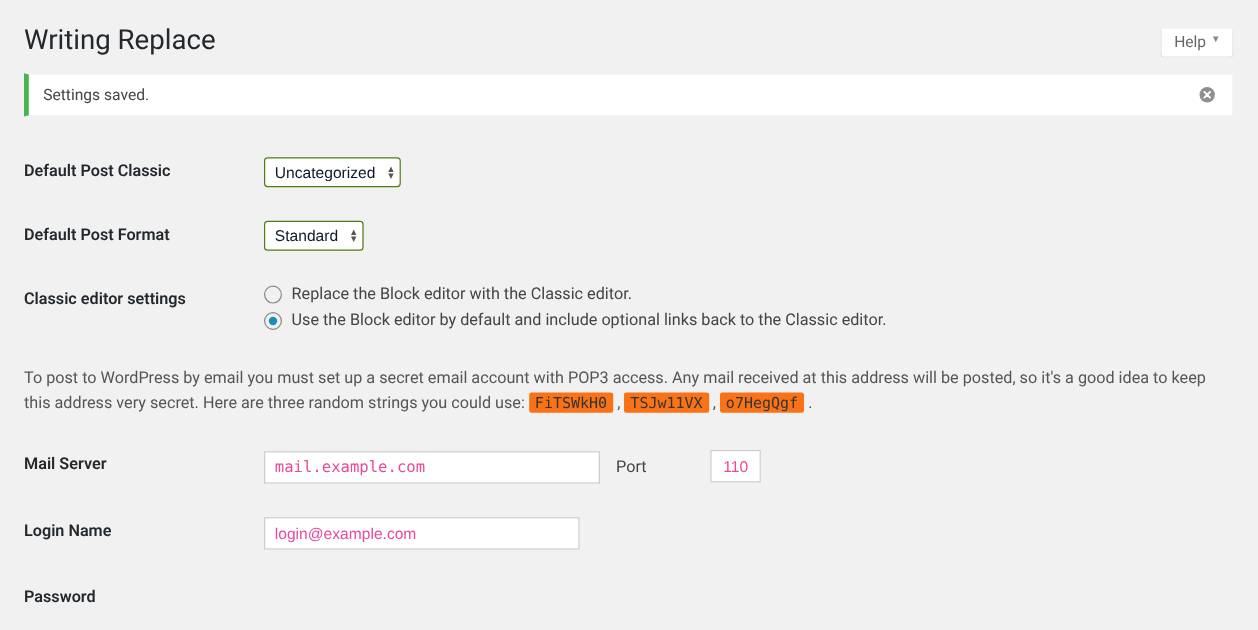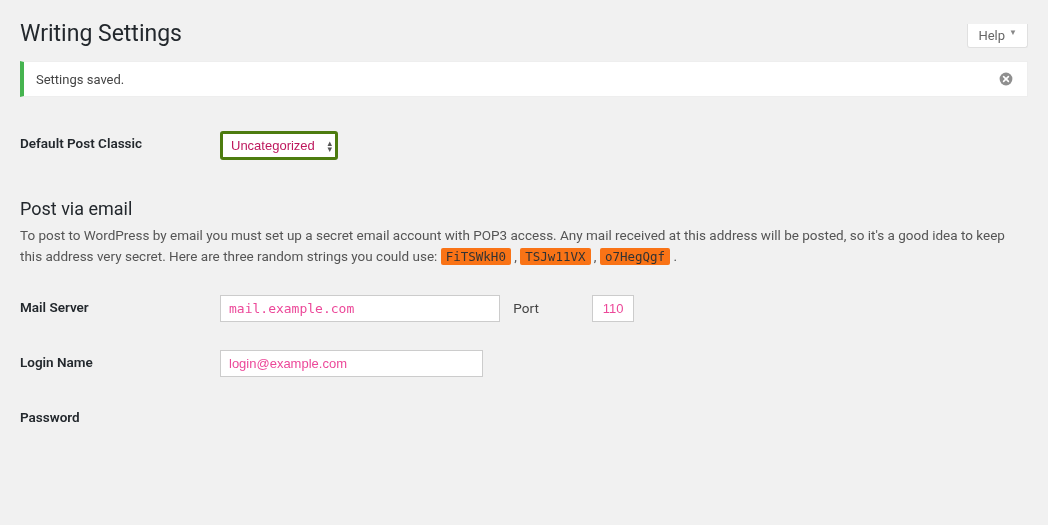--- a/index.html
+++ b/index.html
@@ -75,26 +75,26 @@
     padding: 18px 10px 18px 0;
   }
   table.form-table td {
     padding: 14px 10px 14px 0;
     vertical-align: middle;
     font-size: 13.5px;
   }
   select.styled {
     appearance: none;
     -webkit-appearance: none;
-    border: 3px solid #4d7c0f;
+    border: 1px solid #4d7c0f;
     border-radius: 3px;
     background: #fff;
     padding: 4px 20px 4px 8px;
     font-size: 13px;
-    color:#be185d;
+    color:#0f172a;
     position: relative;
   }
   .select-wrap {
     position: relative;
     display: inline-block;
   }
   .select-wrap .arrows {
     position:absolute;
     right:6px;
     top:50%;
@@ -160,21 +160,21 @@
 </head>
 <body>
 
 <div class="wrap">
 
   <div class="help-tab">
     <span>Help</span>
     <span class="tri">▼</span>
   </div>
 
-  <h1 class="page-title">Writing Settings</h1>
+  <h1 class="page-title">Writing Replace</h1>
 
   <div class="notice">
     <span class="msg">Settings saved.</span>
     <span class="dismiss">
       <svg viewBox="0 0 20 20">
         <circle cx="10" cy="10" r="8" fill="#8f8f8f"></circle>
         <path d="M7 7 L13 13 M13 7 L7 13" stroke="#fff" stroke-width="2" stroke-linecap="round"></path>
       </svg>
     </span>
   </div>
@@ -188,24 +188,50 @@
           <select class="styled">
             <option>Uncategorized</option>
           </select>
           <span class="arrows">
                 <span>▴</span>
                 <span>▾</span>
               </span>
         </span>
       </td>
     </tr>
+    <tr>
+      <th>Default Post Format</th>
+      <td>
+        <span class="select-wrap">
+          <select class="styled">
+            <option>Standard</option>
+          </select>
+          <span class="arrows">
+                <span>▴</span>
+                <span>▾</span>
+              </span>
+        </span>
+      </td>
+    </tr>
+    <tr>
+      <th>Classic editor settings</th>
+      <td>
+        <div class="radio-row">
+          <input type="radio" name="classic_editor" style="">
+          <span>Replace the Block editor with the Classic editor.</span>
+        </div>
+        <div class="radio-row">
+          <input type="radio" name="classic_editor" checked="" style="">
+          <span>Use the Block editor by default and include optional links back to the Classic editor.</span>
+        </div>
+      </td>
+    </tr>
   </tbody>
     </table>
 
-  <h2 class="section-title">Post via email</h2>
   <p class="desc">
     <span>To post to WordPress by email you must set up a secret email account with POP3 access. Any mail received at this address will be posted, so it's a good idea to keep this address very secret. Here are three random strings you could use: </span>
     <code>FiTSWkH0</code> ,
     <code>TSJw11VX</code> ,
     <code>o7HegQgf</code> .
   </p>
 
   <table class="form-table">
     <tbody>
         <tr>

